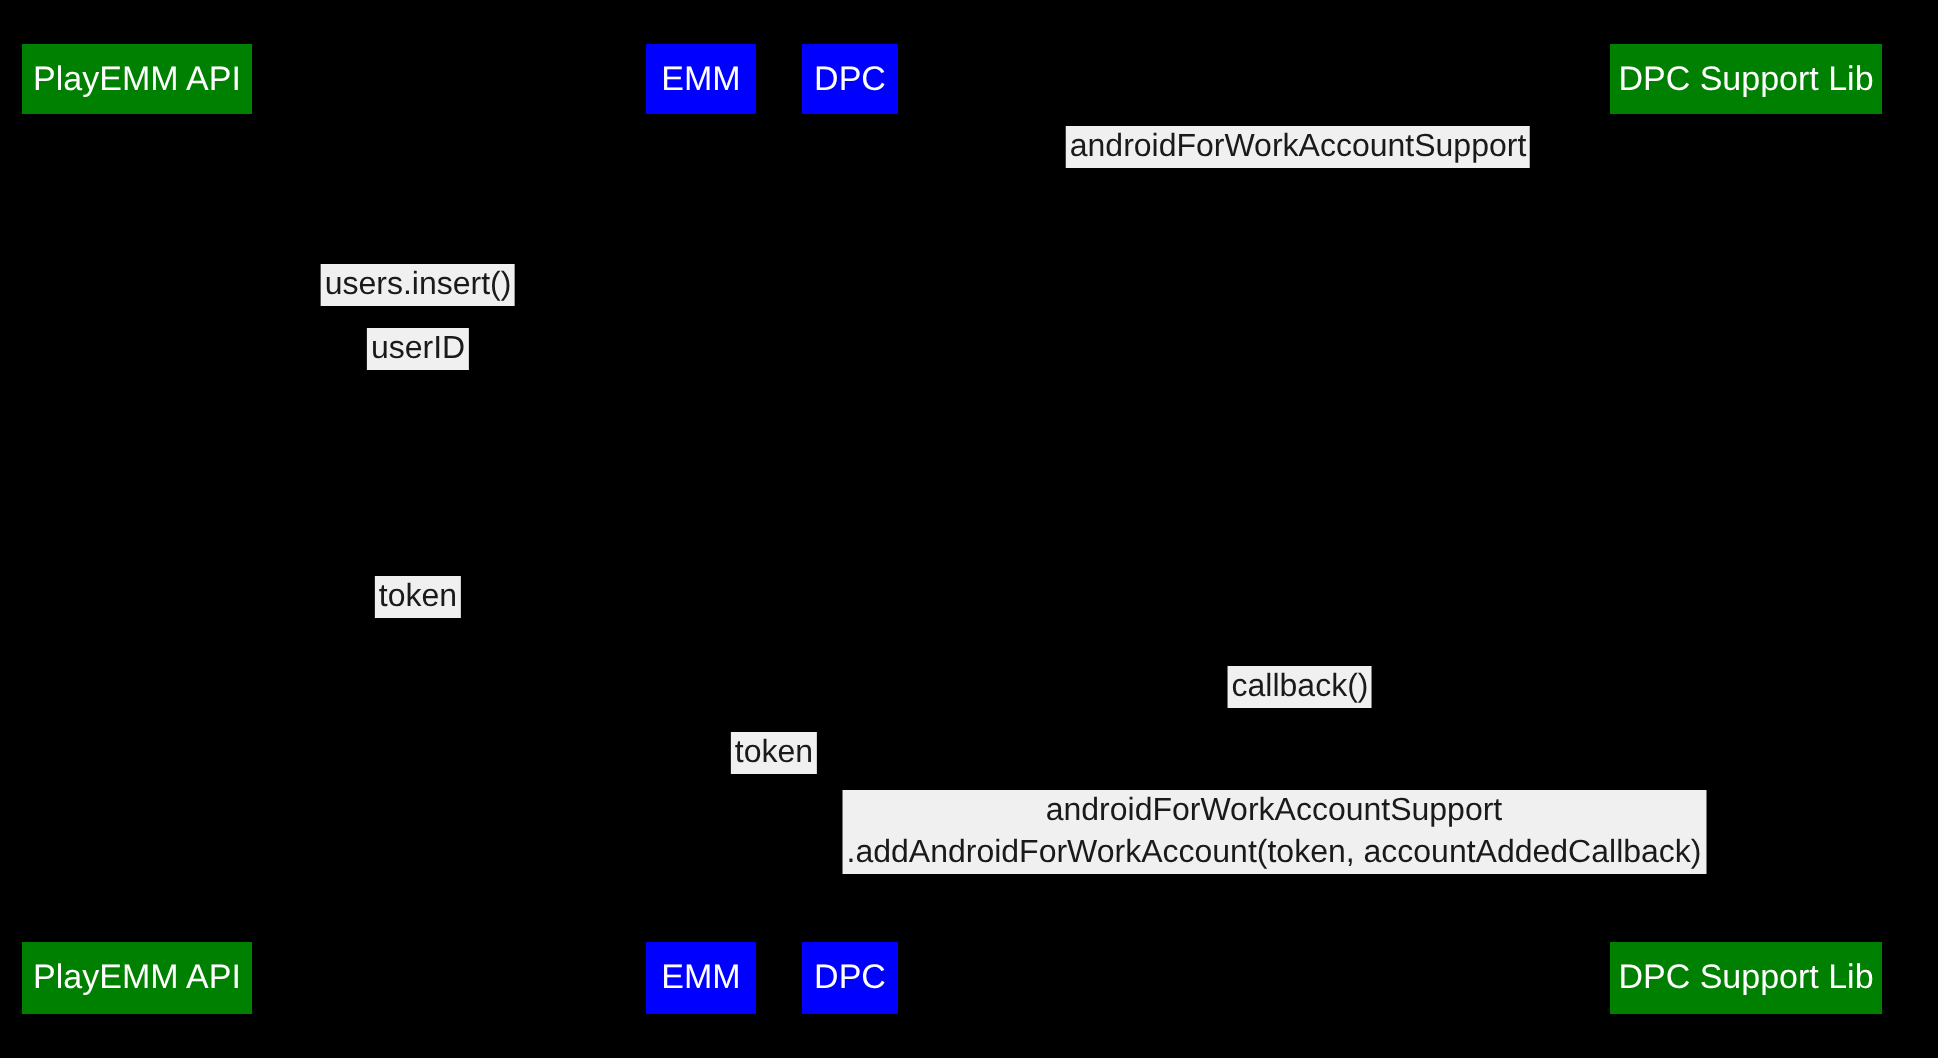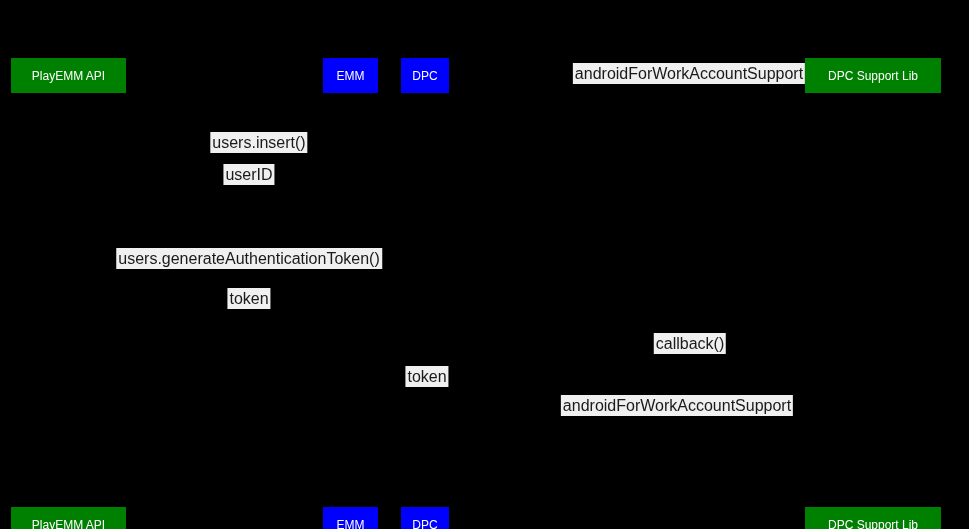--- a/index.html
+++ b/index.html
@@ -15,83 +15,79 @@
     overflow: hidden;
     font-family: "Liberation Sans", sans-serif;
   }
   .actor {
     position: absolute;
     height: 35px;
     display: flex;
     align-items: center;
     justify-content: center;
     color: #ffffff;
-    font-size: 12px;
+    font-size: 17px;
     white-space: nowrap;
-    margin-top: 36px;
   }
   .actor.bottom { height: 36px; top: 471px; }
   .actor.top { top: 22px; }
   .actor.green { background: #008000; }
   .actor.blue  { background: #0000ff; text-align: center; }
   .msg {
     position: absolute;
     transform: translateX(-50%);
     background: #f0f0f0;
     color: #1a1a1a;
     font-size: 16px;
     line-height: 21px;
     text-align: center;
     white-space: nowrap;
     padding: 0 2px;
-    margin-left: 40px;
   }
   .msg span { display: block; }
 </style>
 </head>
 <body>
 
 <div class="canvas">
 
   <div class="actor top green" style="left:11px;width:115px">PlayEMM API</div>
   <div class="actor top blue" style="left:323px;width:55px">EMM</div>
   <div class="actor top blue" style="left:401px;width:48px">DPC</div>
   <div class="actor top green" style="left:805px;width:136px">DPC Support Lib</div>
 
   <div class="msg" style="left:649px;top:63px">
     <span>androidForWorkAccountSupport</span>
   </div>
 
-  <div class="msg" style="left:219px;top:132px">
+  <div class="msg" style="left:209px;top:132px">
     <span>users.insert()</span>
   </div>
 
   <div class="msg" style="left:209px;top:164px">
     <span>userID</span>
   </div>
 
 
-  <div class="msg" style="left:209px;top:248px">
-    <span>users.generateAuthenticationToken()</span>
-  </div>
 
   <div class="msg" style="left:209px;top:288px">
     <span>token</span>
   </div>
 
   <div class="msg" style="left:650px;top:333px">
     <span>callback()</span>
   </div>
 
   <div class="msg" style="left:387px;top:366px">
     <span>token</span>
   </div>
 
   <div class="msg" style="left:637px;top:395px">
     <span>androidForWorkAccountSupport</span>
+    <span>.addAndroidForWorkAccount(token, accountAddedCallback)</span>
   </div>
 
   <div class="actor bottom green" style="left:11px;width:115px">PlayEMM API</div>
   <div class="actor bottom blue" style="left:323px;width:55px">EMM</div>
   <div class="actor bottom blue" style="left:401px;width:48px">DPC</div>
   <div class="actor bottom green" style="left:805px;width:136px">DPC Support Lib</div>
 
 </div>
 
 </body></html>

